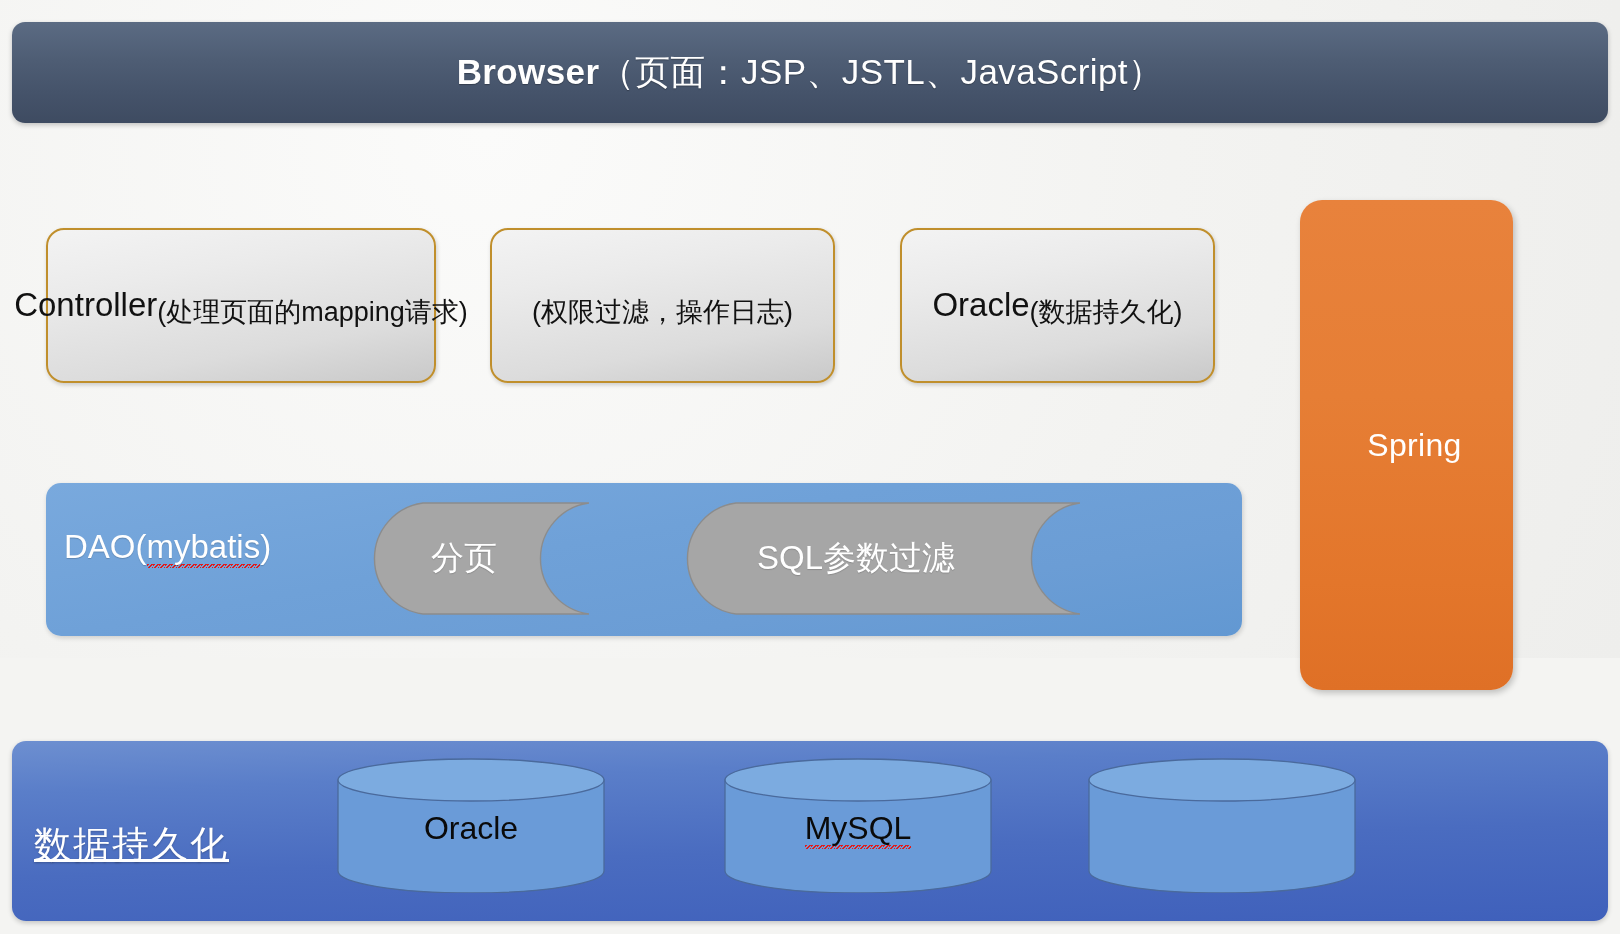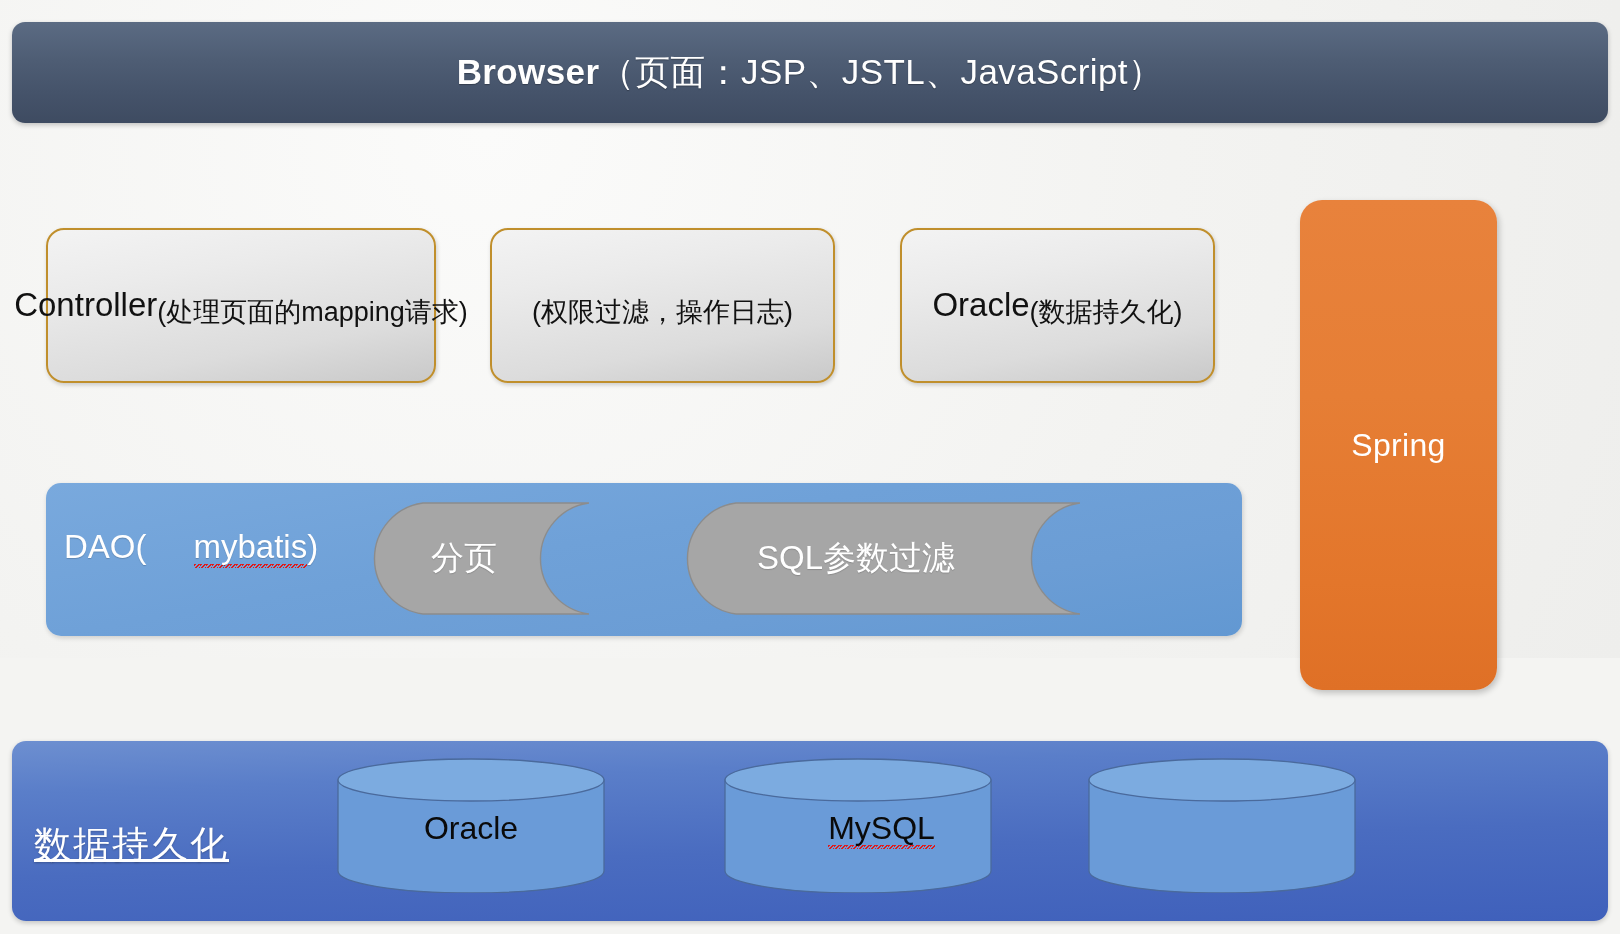--- a/index.html
+++ b/index.html
@@ -87,20 +87,21 @@
     left: 1300px;
     top: 200px;
     width: 197px;
     height: 490px;
     border-radius: 22px;
     background: linear-gradient(180deg, #e8823c 0%, #e67e35 40%, #e3762b 78%, #df7026 100%);
     box-shadow: 2px 3px 6px rgba(0,0,0,0.22);
     display: flex;
     align-items: center;
     justify-content: center;
+    padding-left: 16px;
   }
   .spring-box .spring-label {
     color: #ffffff;
     font-size: 32px;
     letter-spacing: 0.3px;
   }
 
   
   .dao-band {
     position: absolute;
@@ -123,21 +124,20 @@
   }
   .spell {
     position: relative;
     background-image:
       repeating-linear-gradient(135deg,
         #e01b1b 0 1.5px, rgba(0,0,0,0) 1.5px 3px);
     background-repeat: repeat-x;
     background-size: 6px 4px;
     background-position: 0 100%;
     padding-bottom: 3px;
-    margin-left: 47px;
   }
 
   
   .tape-shape {
     position: absolute;
     display: flex;
     align-items: center;
     justify-content: center;
   }
   .tape-shape svg { position: absolute; left: 0; top: 0; }

